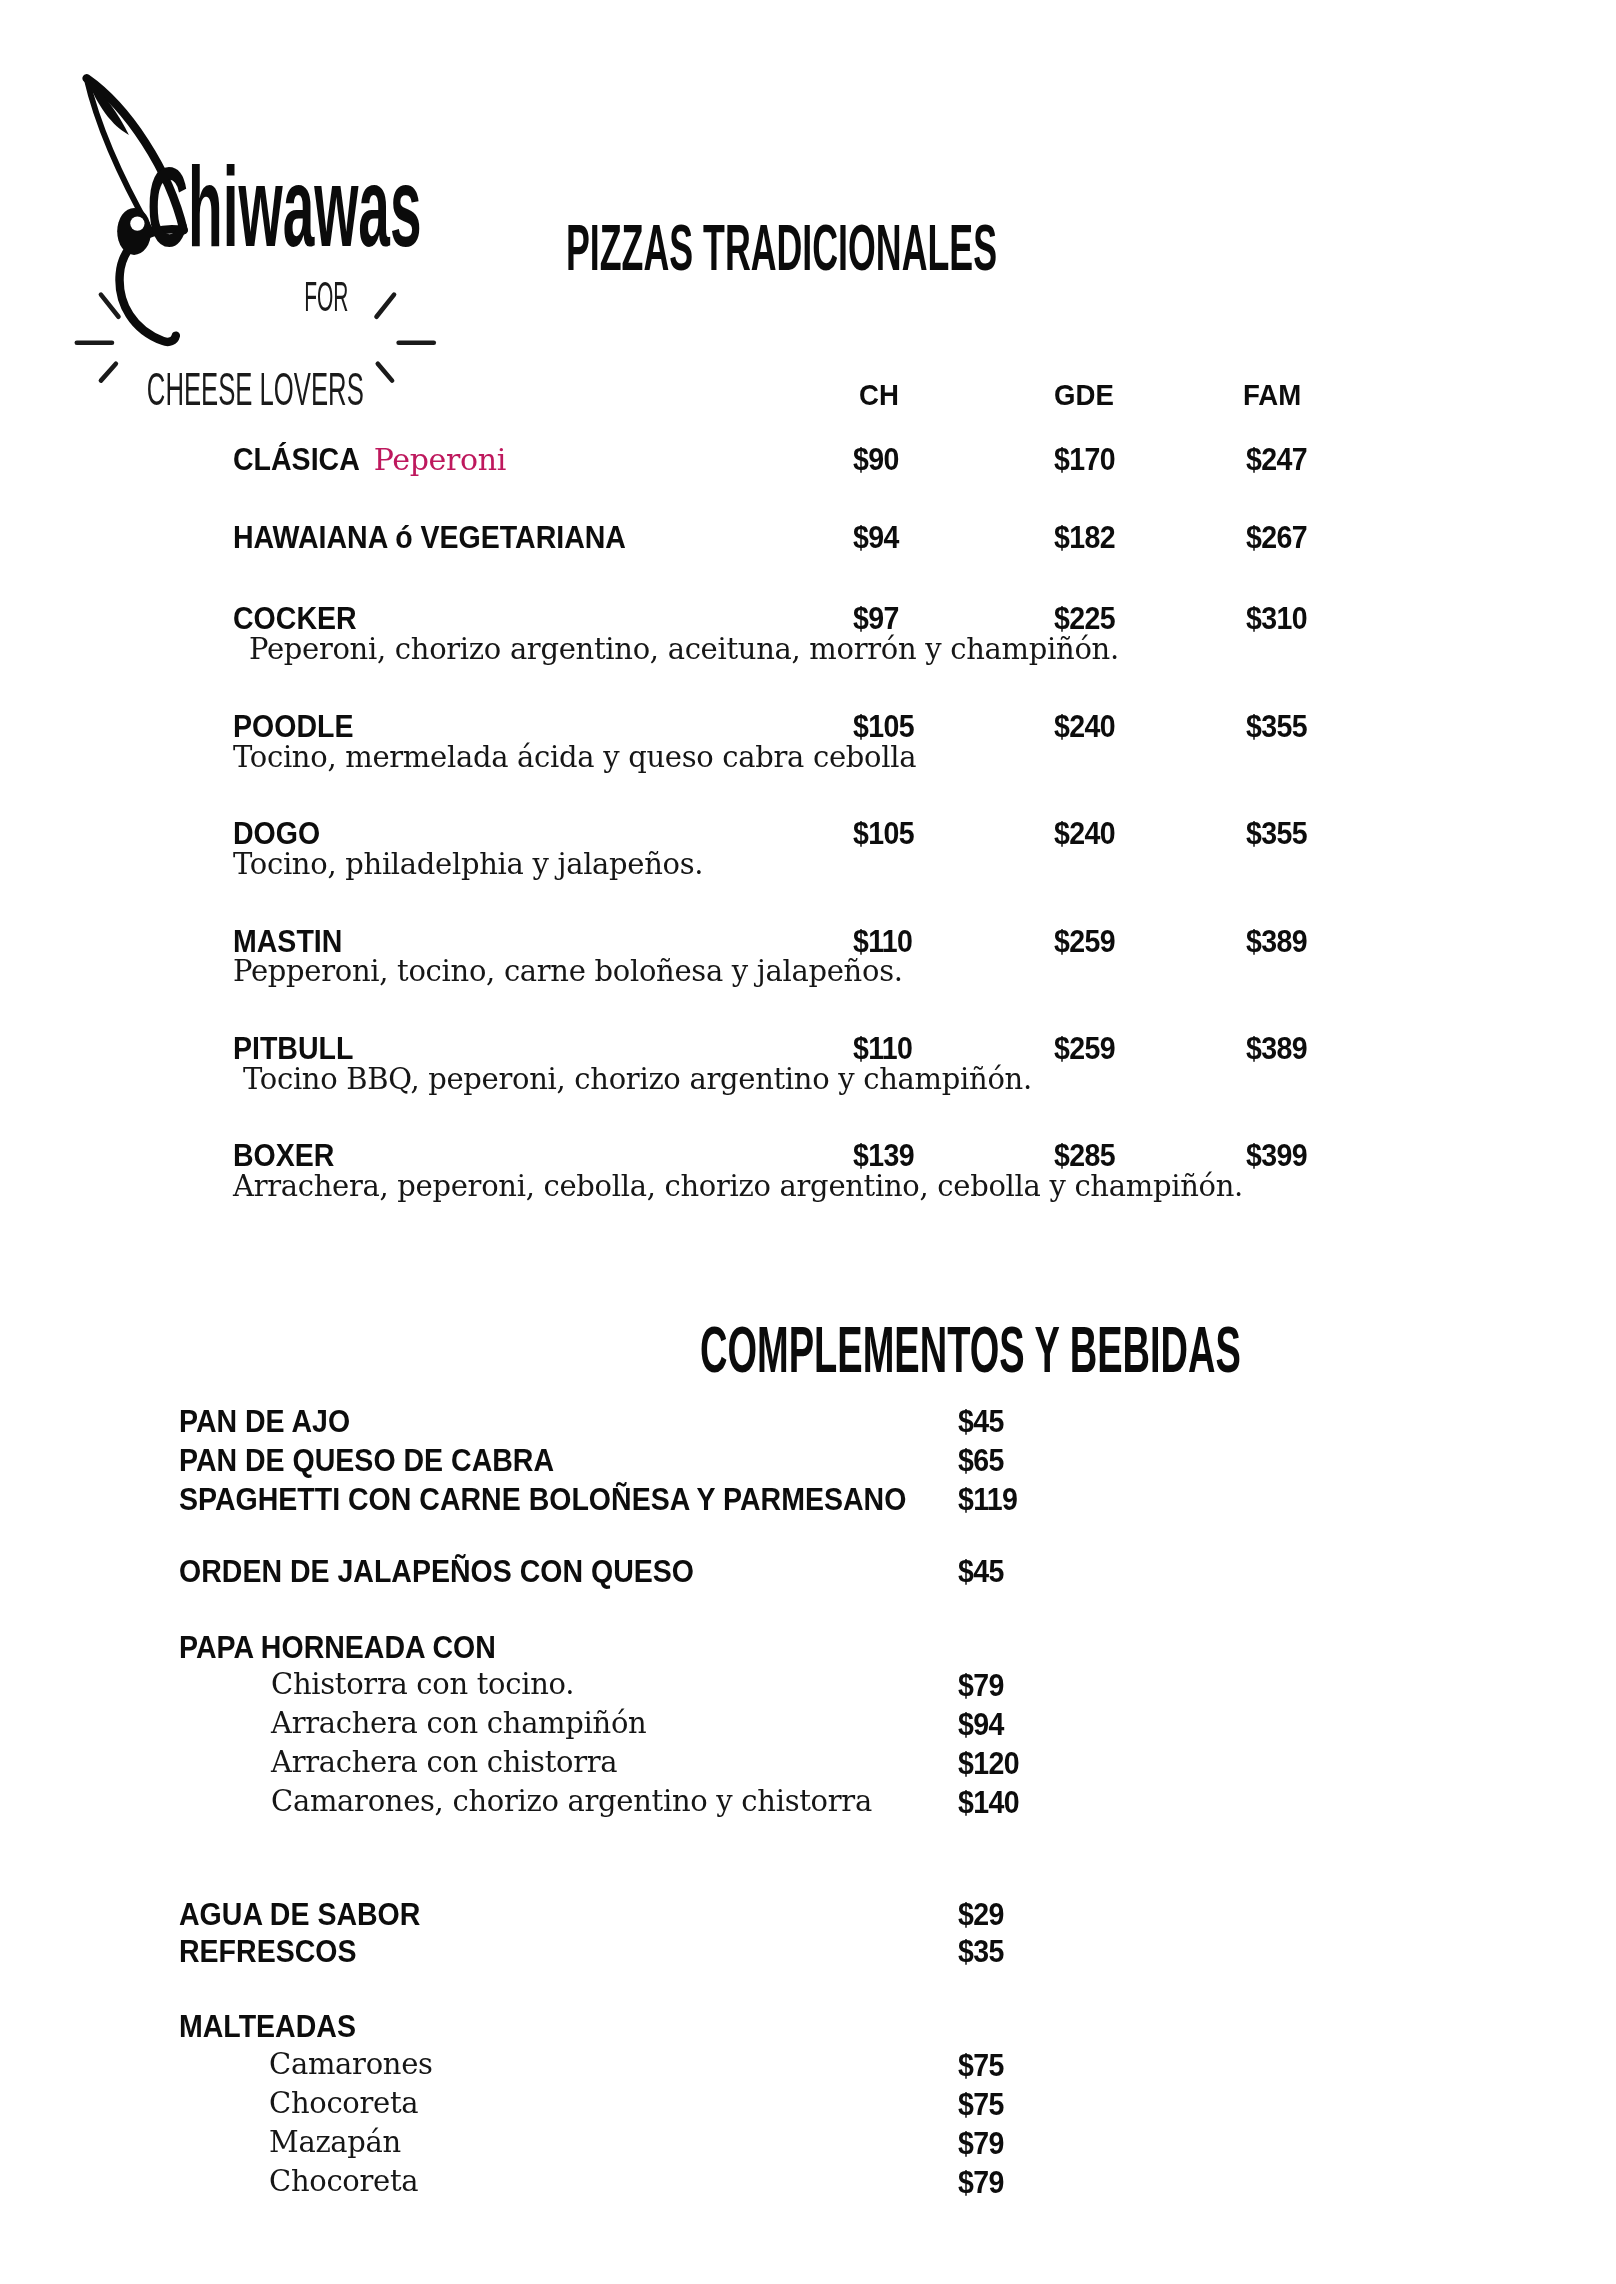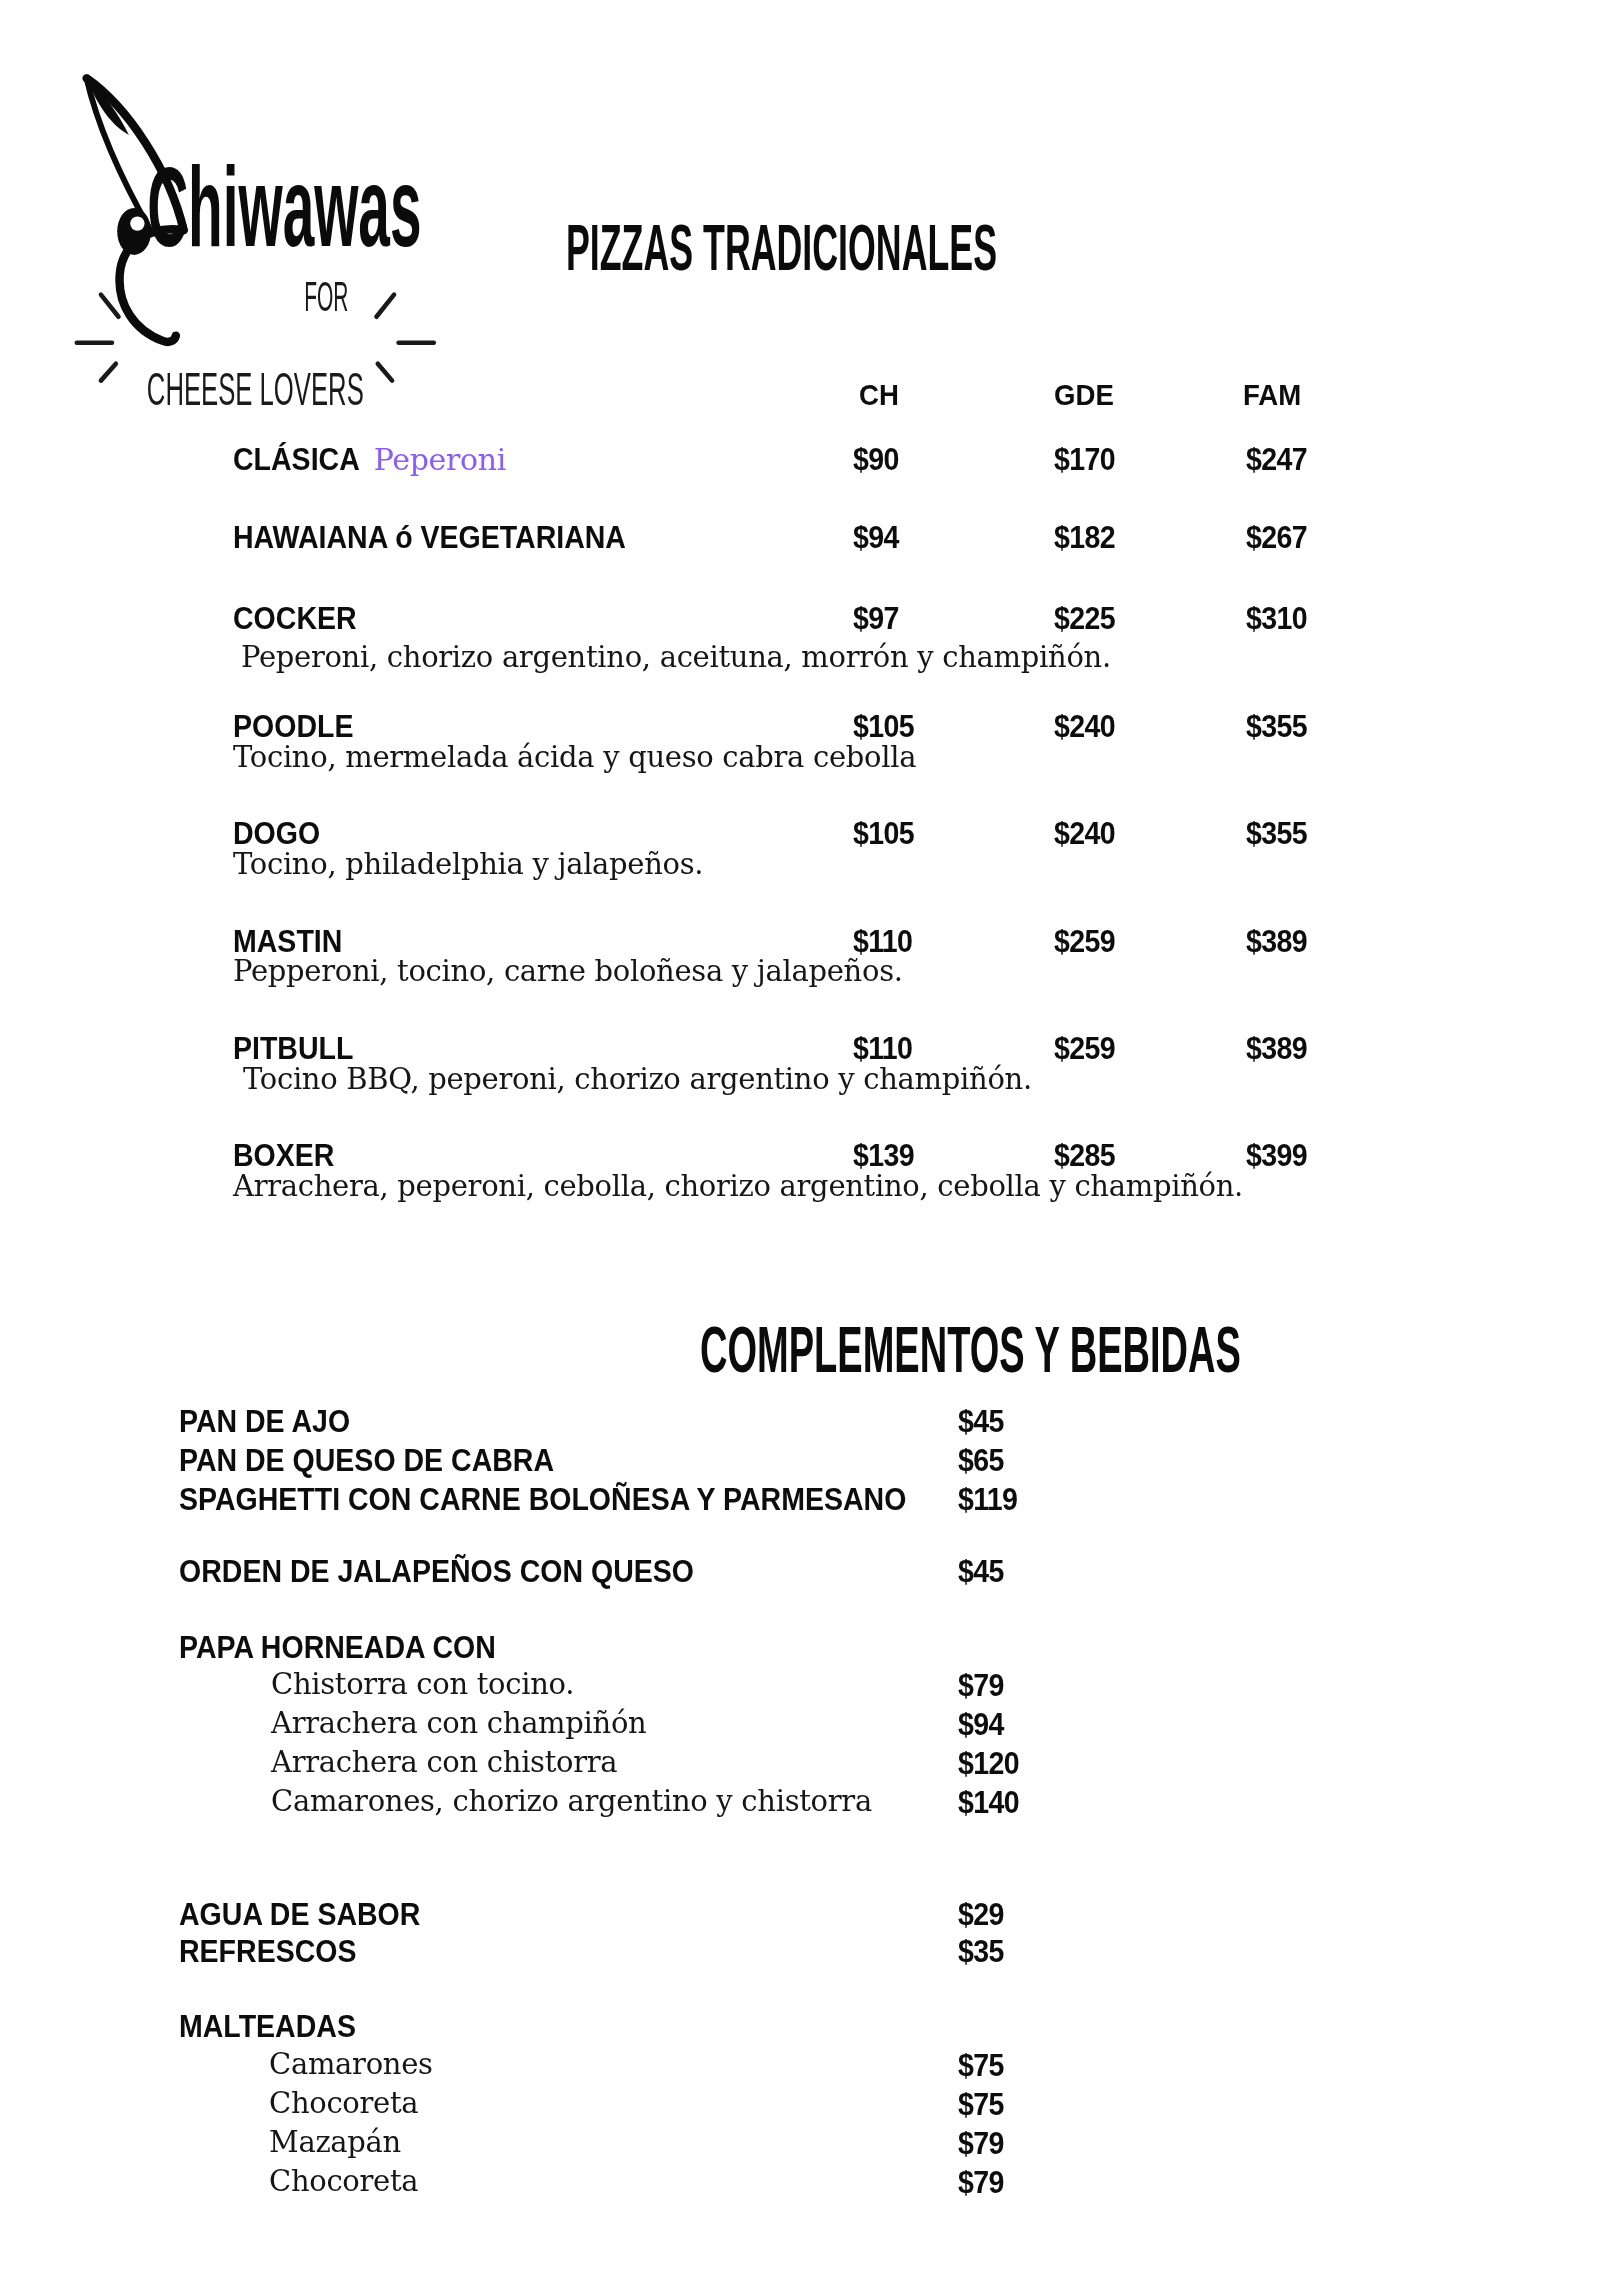--- a/index.html
+++ b/index.html
@@ -62,21 +62,21 @@
     font-weight:normal;
     font-size:29px;
     letter-spacing:-0.3px;
     color:#161616;
   }
   .t-serif-suffix{
     font-family:"DejaVu Serif", serif;
     font-weight:normal;
     font-size:30px;
     letter-spacing:-0.3px;
-    color:#8b5cf6;
+    color:#be185d;
   }
   .logo-svg{position:absolute;left:39px;top:36px;}
   .logo-brand{
     font-family:"Liberation Sans", sans-serif;
     font-weight:bold;
     fill:#0b0b0b;
   }
   .logo-hand{
     font-family:"Liberation Sans", sans-serif;
     font-weight:normal;
@@ -139,21 +139,21 @@
     <span class="at t-price" style="left:1246px;">$267</span>
   </div>
 
   <div class="line" style="top:603px;">
     <span class="at t-name" style="left:233px;">COCKER</span>
     <span class="at t-price" style="left:853px;">$97</span>
     <span class="at t-price" style="left:1054px;">$225</span>
     <span class="at t-price" style="left:1246px;">$310</span>
   </div>
   <div class="line" style="top:635px;">
-    <span class="at t-serif" style="left:241px;margin-top:8px;">Peperoni, chorizo argentino, aceituna, morrón y champiñón.</span>
+    <span class="at t-serif" style="left:249px;">Peperoni, chorizo argentino, aceituna, morrón y champiñón.</span>
   </div>
 
   <div class="line" style="top:711px;">
     <span class="at t-name" style="left:233px;">POODLE</span>
     <span class="at t-price" style="left:853px;">$105</span>
     <span class="at t-price" style="left:1054px;">$240</span>
     <span class="at t-price" style="left:1246px;">$355</span>
   </div>
   <div class="line" style="top:743px;">
     <span class="at t-serif" style="left:233px;">Tocino, mermelada ácida y queso cabra cebolla</span>

